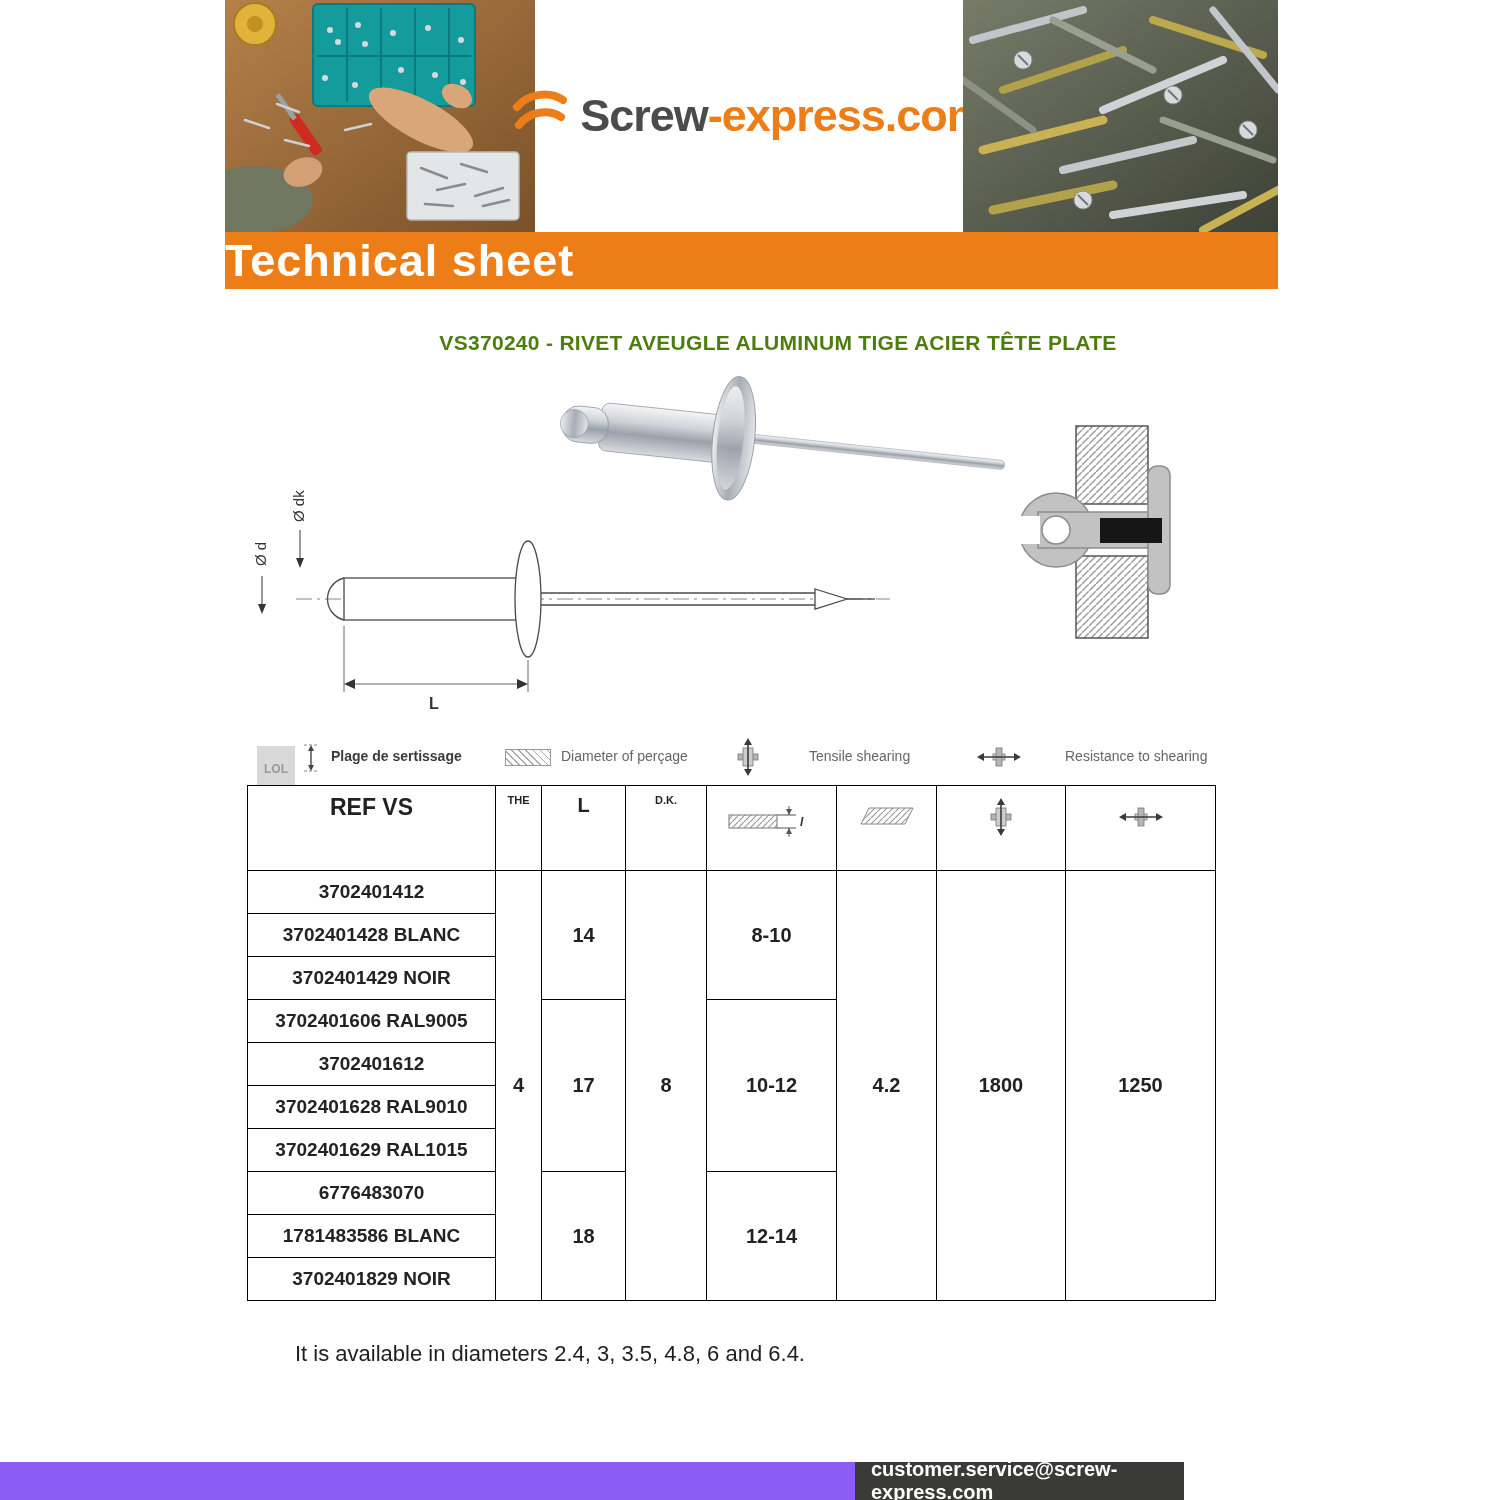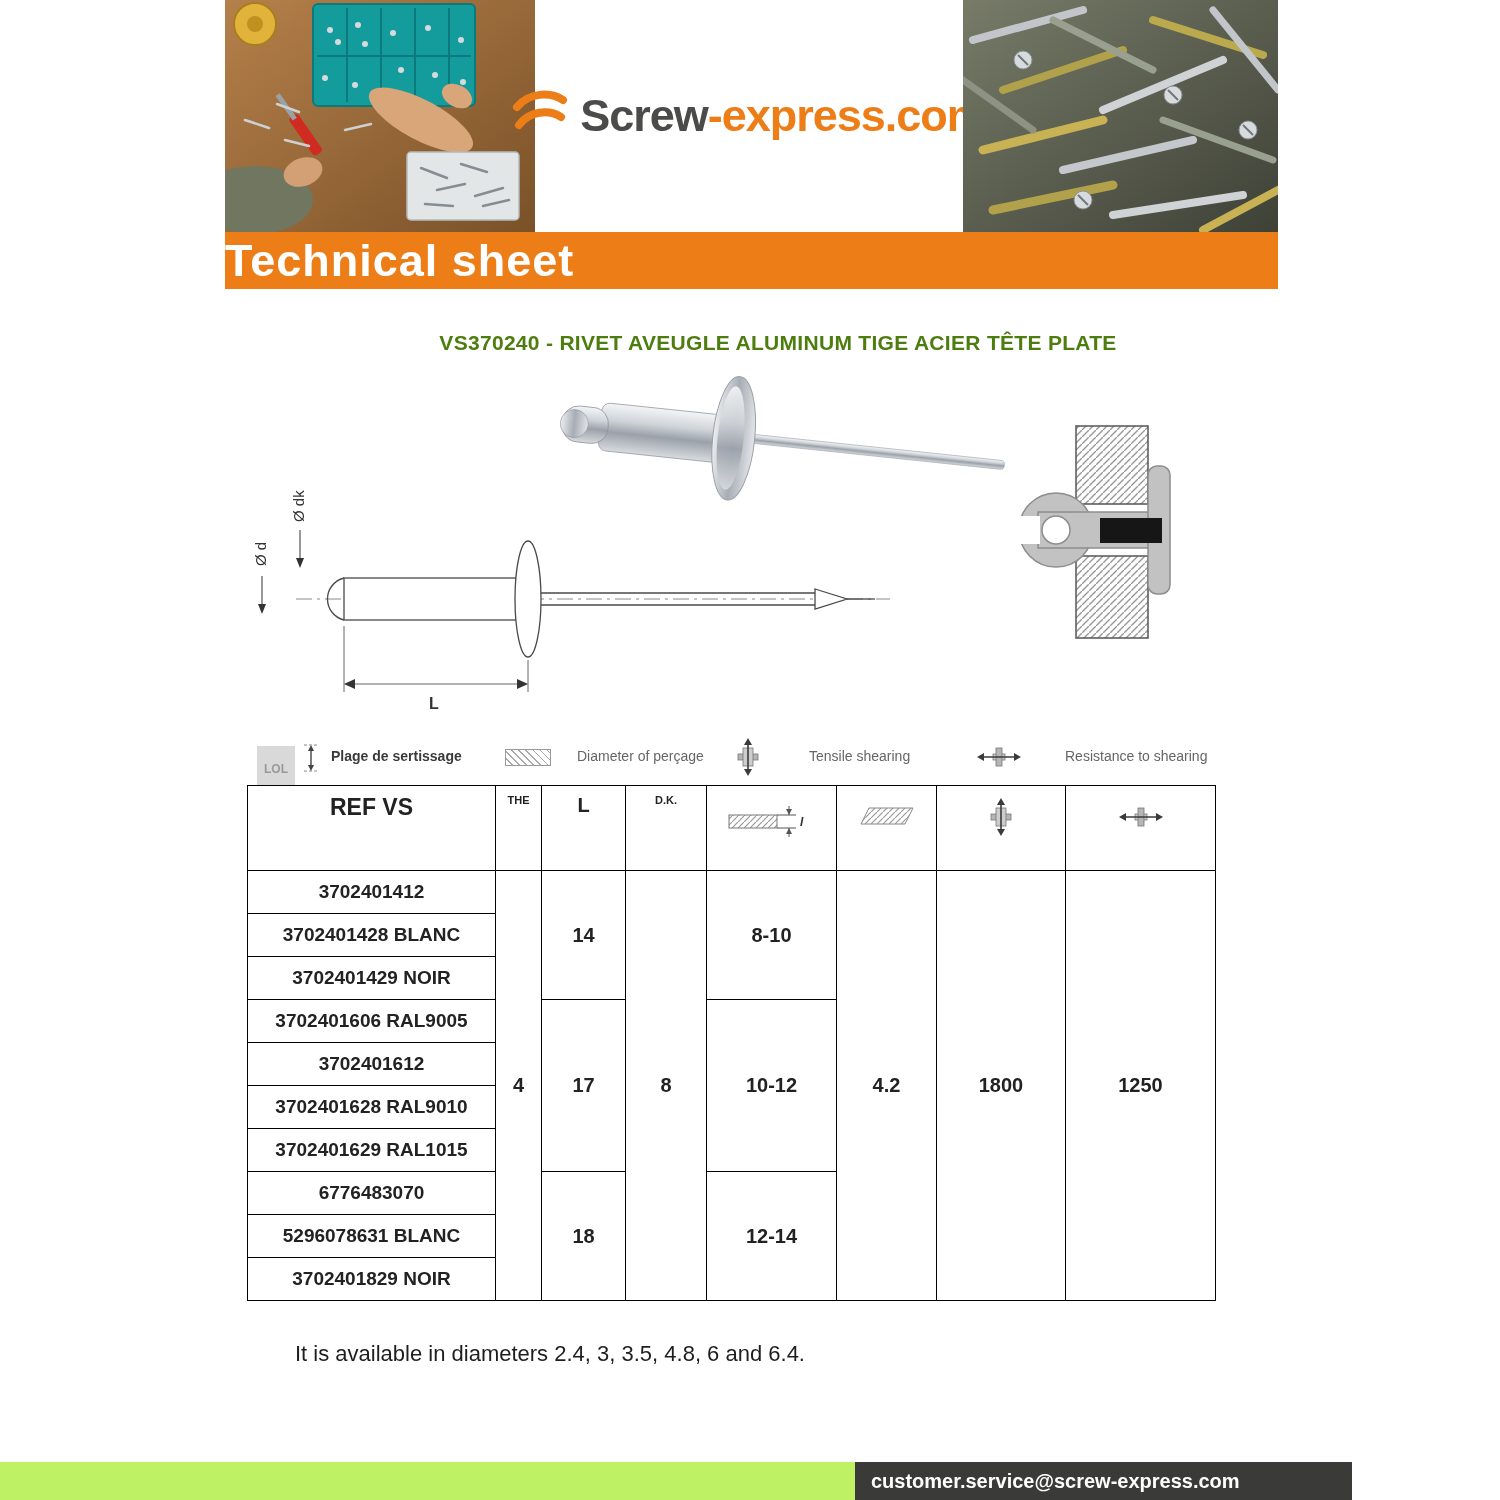--- a/index.html
+++ b/index.html
@@ -47,21 +47,21 @@
   th.big{font-size:23px;}
   th.mid{font-size:20px;}
   th.tiny{font-size:11px;}
   .data-row{height:43px;}
   td.ref{font-weight:bold;font-size:19px;}
   td.val{font-weight:bold;font-size:20px;}
 
   .footnote{position:absolute;left:295px;top:1341px;font-size:22px;color:#1e1e1e;}
 
   
-  .footer{position:absolute;left:0;top:1462px;width:1352px;height:38px;background:#bef264;}
+  .footer{position:absolute;left:0;top:1462px;width:1184px;height:38px;background:#8b5cf6;}
   .footer-dark{position:absolute;left:855px;top:0;right:0;height:100%;background:#3a3a39;
                display:flex;align-items:center;padding-left:16px;box-sizing:border-box;}
   .footer-email{color:#fff;font-weight:bold;font-size:20px;}
 </style>
 </head>
 <body>
 
 <div class="page">
 
   <div class="photo photo-left">
@@ -264,21 +264,21 @@
         <line x1="1" y1="5" x2="15" y2="5" stroke="#888" stroke-width="1" stroke-dasharray="3 2"></line>
         <line x1="1" y1="31" x2="15" y2="31" stroke="#888" stroke-width="1" stroke-dasharray="3 2"></line>
         <line x1="8" y1="7" x2="8" y2="29" stroke="#444" stroke-width="1.4"></line>
         <polygon points="8,5 5,11 11,11" fill="#444"></polygon>
         <polygon points="8,31 5,25 11,25" fill="#444"></polygon>
       </svg>
     </span>
     <span class="abs legend-label strong" style="left:84px;">Plage de sertissage</span>
 
     <span class="abs hatch-swatch"></span>
-    <span class="abs legend-label" style="left:330px;">Diameter of perçage</span>
+    <span class="abs legend-label" style="left:314px;">Diameter of perçage</span>
 
     <span class="abs" style="left:488px;top:2px;">
       <svg width="26" height="38" viewBox="0 0 26 38">
         <rect x="3" y="16" width="20" height="6" fill="#b5b5b5" stroke="#777" stroke-width="0.8"></rect>
         <rect x="8" y="10" width="10" height="18" fill="#cdcdcd" stroke="#777" stroke-width="0.8"></rect>
         <line x1="13" y1="5" x2="13" y2="33" stroke="#3a3a3a" stroke-width="1.6"></line>
         <polygon points="13,0 9,7 17,7" fill="#3a3a3a"></polygon>
         <polygon points="13,38 9,31 17,31" fill="#3a3a3a"></polygon>
       </svg>
     </span>
@@ -397,21 +397,21 @@
         </tr>
       <tr class="data-row">
           <td class="ref">3702401629 RAL1015</td>
         </tr>
       <tr class="data-row">
         <td class="ref">6776483070</td>
         <td class="val" rowspan="3">18</td>
         <td class="val" rowspan="3">12-14</td>
       </tr>
       <tr class="data-row">
-          <td class="ref">5296078631 BLANC</td>
+          <td class="ref">1781483586 BLANC</td>
         </tr>
       <tr class="data-row">
           <td class="ref">3702401829 NOIR</td>
         </tr>
     </tbody>
   </table>
 
   <div class="footnote">It is available in diameters 2.4, 3, 3.5, 4.8, 6 and 6.4.</div>
 
   <div class="footer">

